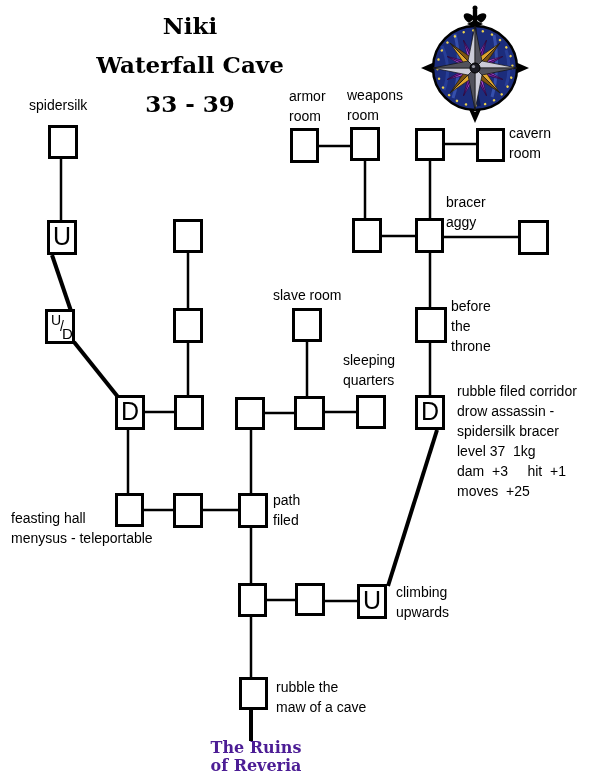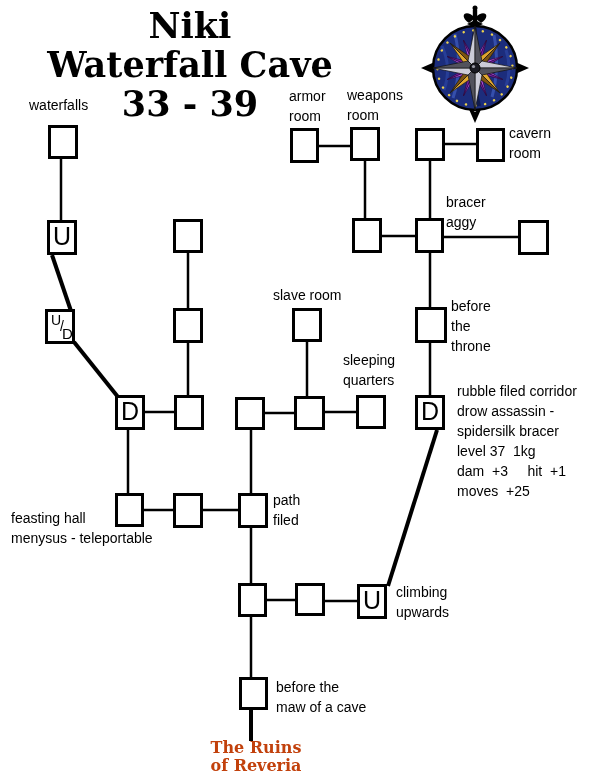--- a/index.html
+++ b/index.html
@@ -12,27 +12,27 @@
     position:absolute;box-sizing:border-box;border:3px solid #000;background:#fff;
     z-index:2;display:flex;align-items:center;justify-content:center;
   }
   .room .letter{font-size:25px;line-height:1;margin-top:-2px;}
   .lbl{
     position:absolute;z-index:3;font-size:14px;line-height:20px;white-space:pre;
     letter-spacing:0px;
   }
   .map-title{
     position:absolute;left:40px;top:6px;width:300px;z-index:3;text-align:center;
-    font-family:"DejaVu Serif",serif;font-weight:bold;font-size:35px;line-height:39px;
+    font-family:"DejaVu Serif",serif;font-weight:bold;font-size:23px;line-height:39px;
     white-space:pre;
   }
   .footer-text{
     position:absolute;left:196px;top:739px;width:120px;z-index:3;text-align:center;
     font-family:"DejaVu Serif",serif;font-weight:bold;font-size:16px;line-height:18px;
-    color:#c2410c;white-space:pre;
+    color:#4c1d95;white-space:pre;
   }
   .compass{position:absolute;left:418px;top:2px;z-index:2;}
   
   .ud-u{position:absolute;left:3px;top:1px;font-size:14px;line-height:1;}
   .ud-slash{position:absolute;left:12px;top:7px;font-size:14px;line-height:1;}
   .ud-d{position:absolute;left:14px;top:14px;font-size:15px;line-height:1;}
 </style>
 </head>
 <body>
 
@@ -203,21 +203,21 @@
   <div class="room" style="left:115px;top:493px;width:29px;height:34px"></div>
   <div class="room" style="left:173px;top:493px;width:30px;height:35px"></div>
   <div class="room" style="left:238px;top:493px;width:30px;height:35px"></div>
   <div class="room" style="left:238px;top:583px;width:29px;height:34px"></div>
   <div class="room" style="left:295px;top:583px;width:30px;height:33px"></div>
   <div class="room" style="left:357px;top:584px;width:30px;height:35px">
       <span class="letter">U</span>
     </div>
   <div class="room" style="left:239px;top:677px;width:29px;height:33px"></div>
 
-  <div class="lbl" style="left:29px;top:95px">waterfalls</div>
+  <div class="lbl" style="left:29px;top:95px">spidersilk</div>
   <div class="lbl" style="left:289px;top:86px">armor
 room</div>
   <div class="lbl" style="left:347px;top:85px">weapons
 room</div>
   <div class="lbl" style="left:509px;top:123px">cavern
 room</div>
   <div class="lbl" style="left:446px;top:192px">bracer
 aggy</div>
   <div class="lbl" style="left:273px;top:285px">slave room</div>
   <div class="lbl" style="left:451px;top:296px">before
@@ -230,19 +230,19 @@
 spidersilk bracer
 level 37  1kg
 dam  +3     hit  +1
 moves  +25</div>
   <div class="lbl" style="left:273px;top:490px">path
 filed</div>
   <div class="lbl" style="left:11px;top:508px">feasting hall
 menysus - teleportable</div>
   <div class="lbl" style="left:396px;top:582px">climbing
 upwards</div>
-  <div class="lbl" style="left:276px;top:677px">before the
+  <div class="lbl" style="left:276px;top:677px">rubble the
 maw of a cave</div>
 
   <div class="footer-text">The Ruins
 of Reveria</div>
 
 </div>
 
 </body></html>

